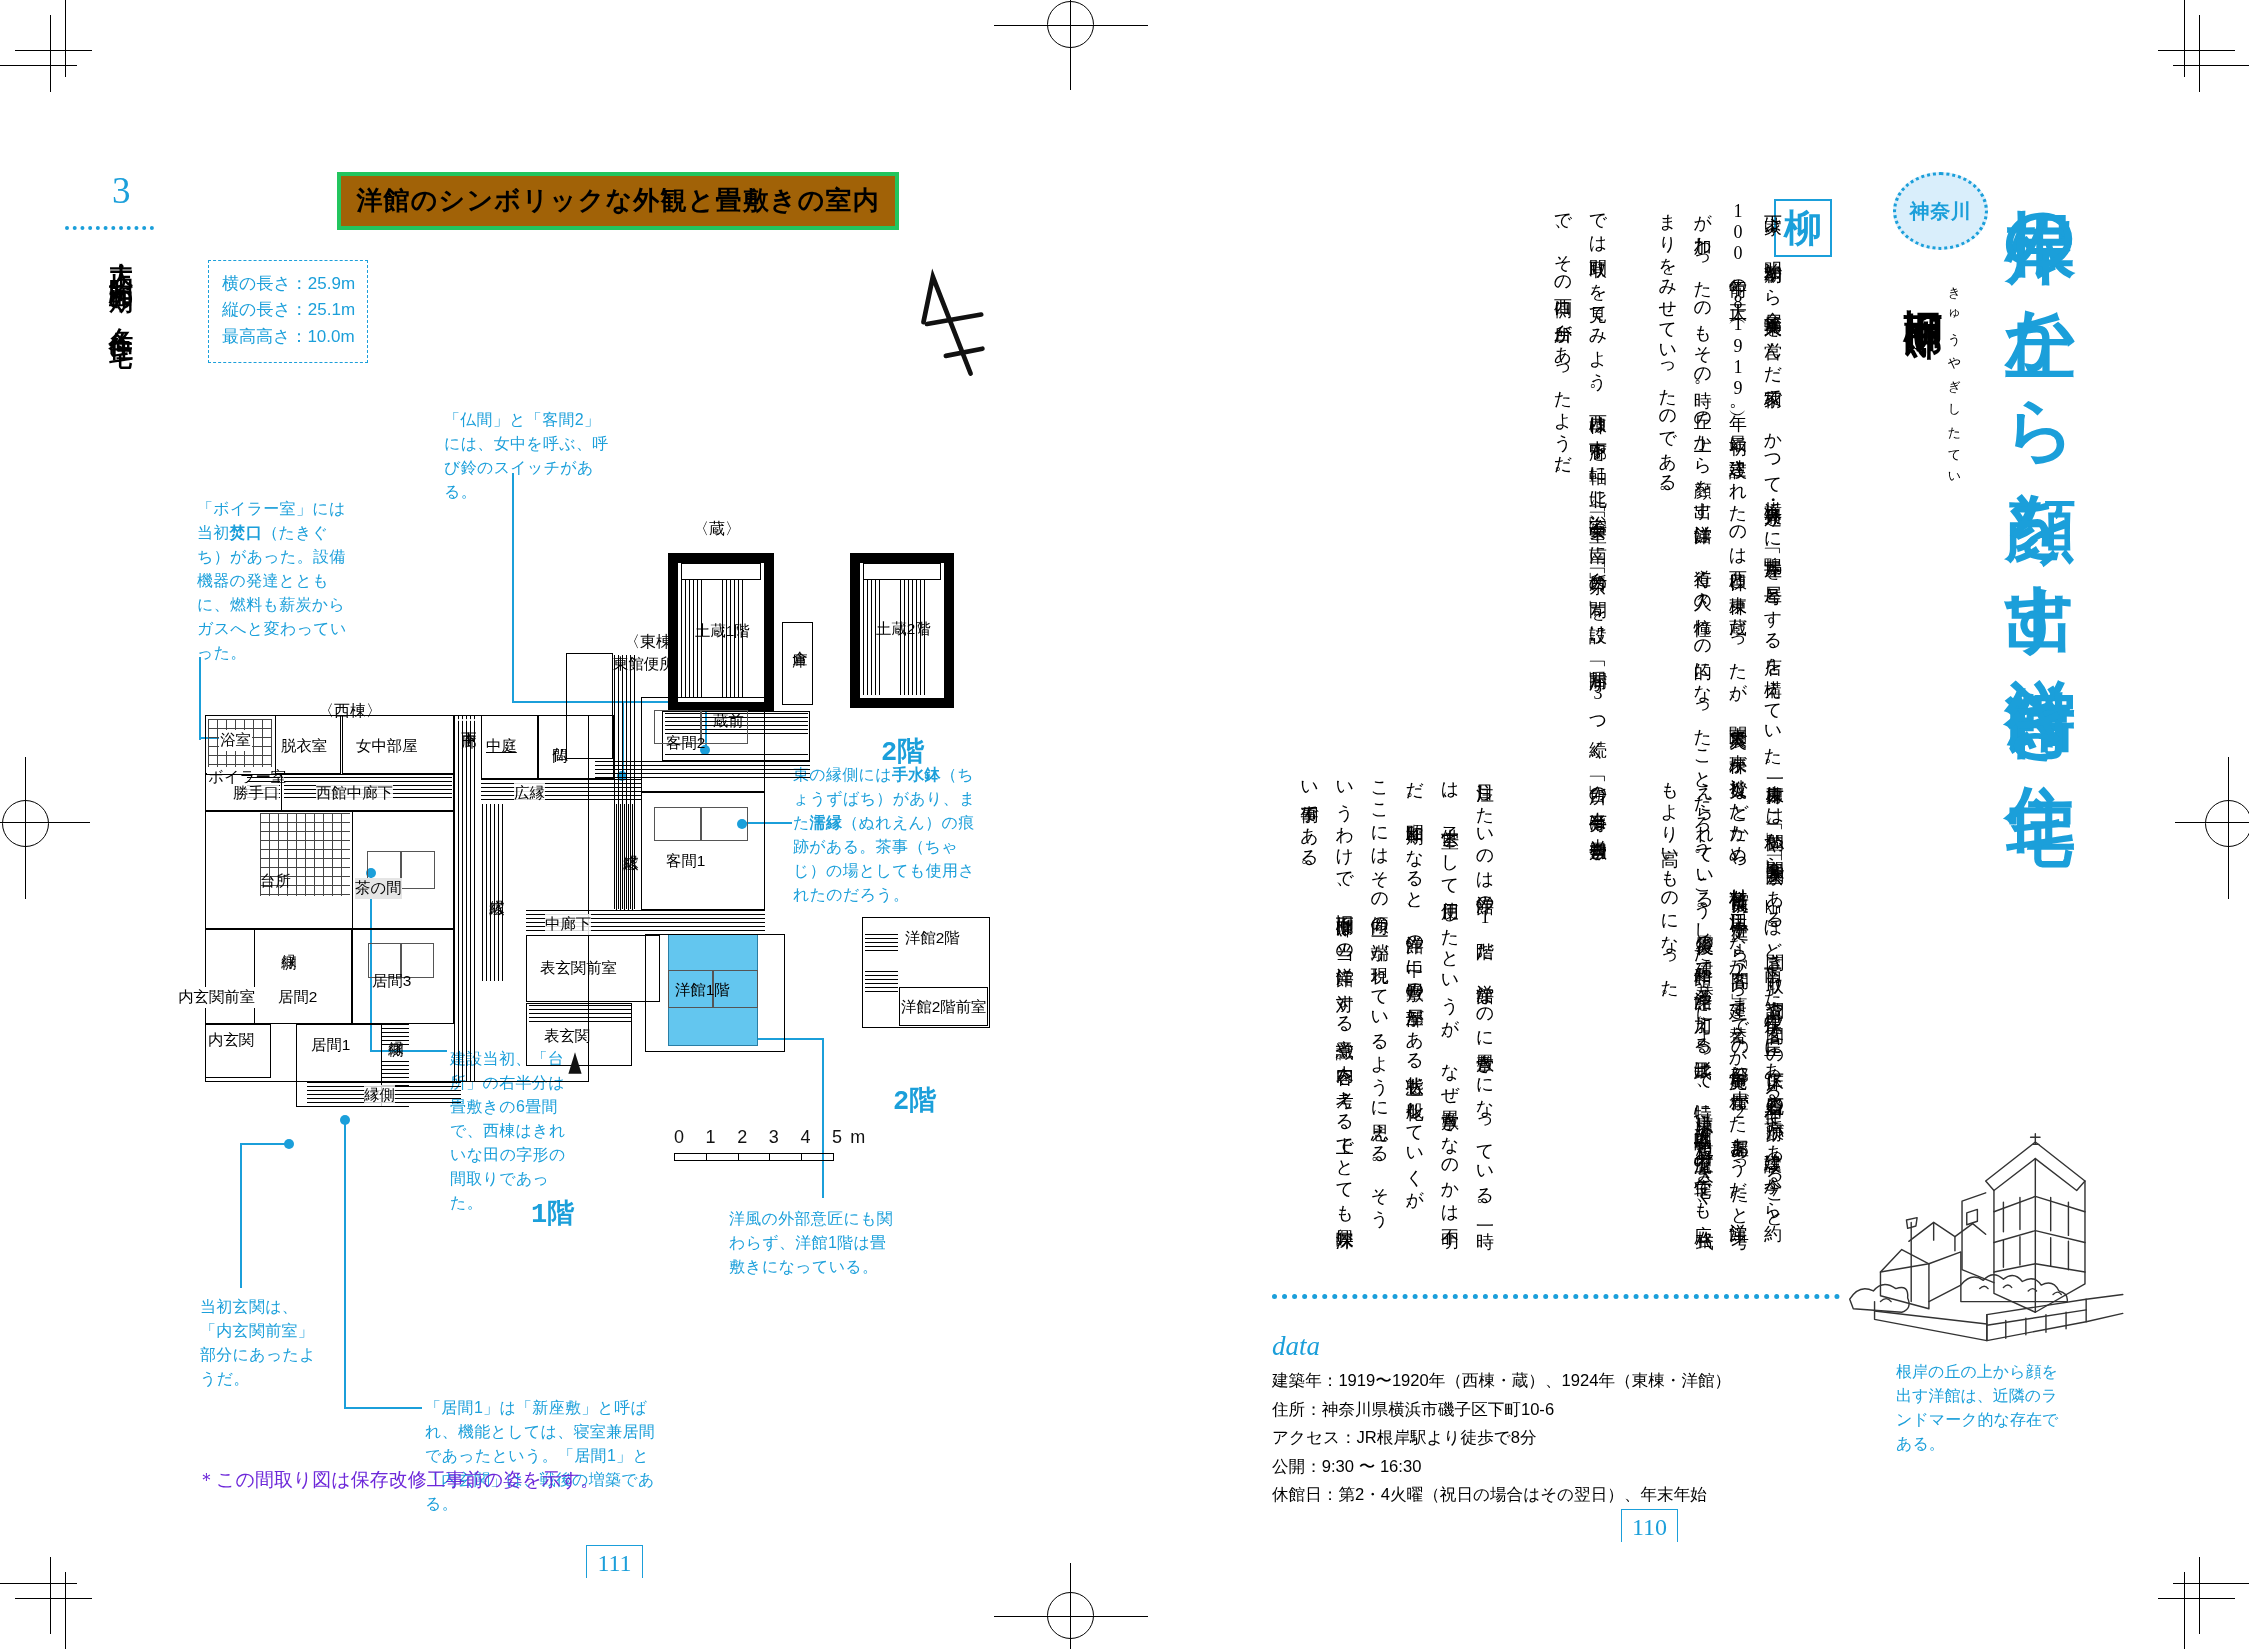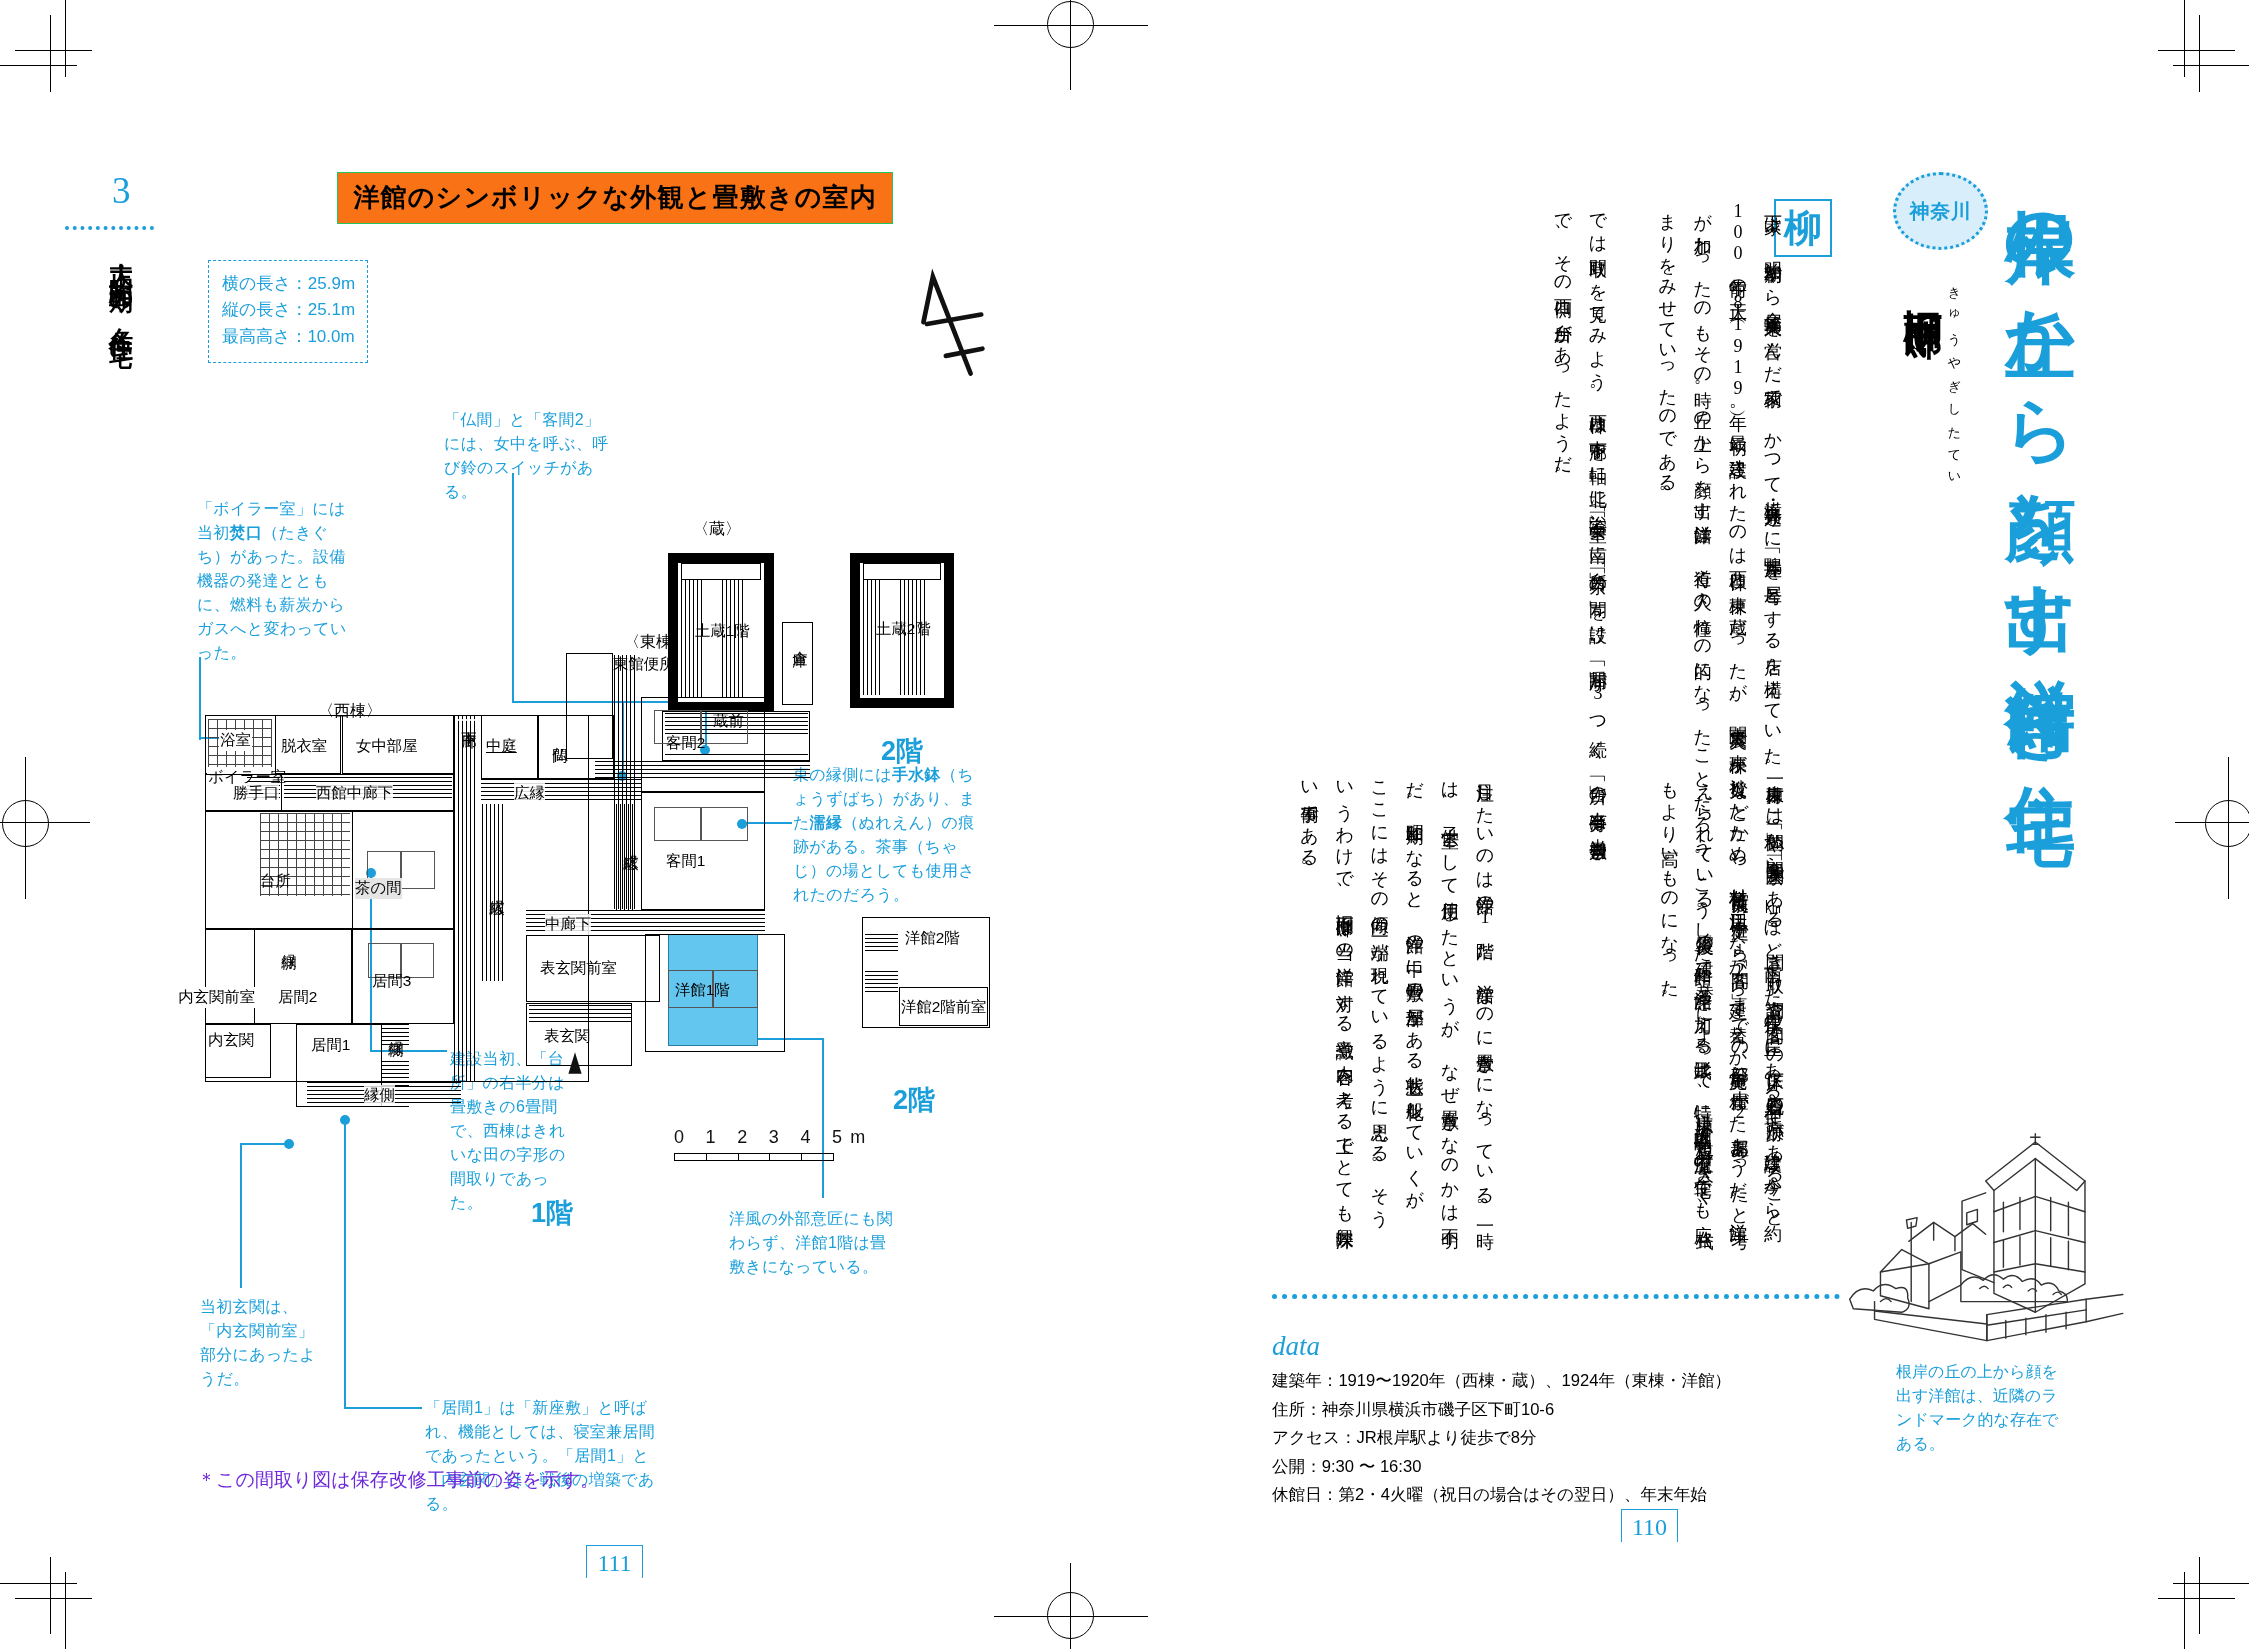--- a/index.html
+++ b/index.html
@@ -18,33 +18,33 @@
   
   
 
   
   .chapnum{font-family:"Liberation Serif","DejaVu Serif",serif;color:#1b9fda;
            font-size:37px;line-height:1;font-weight:400;}
   .chaprule{width:89px;border-top:4.1px dotted #1b9fda;}
   .chaptitle{writing-mode:vertical-rl;text-orientation:upright;
              font-weight:700;font-size:24px;letter-spacing:5.3px;color:#000;}
 
-  .headbar{border:1px solid #22c55e;background:#f97316;padding:6.5px 15.4px 8.3px;}
+  .headbar{border:4px solid #22c55e;background:#a16207;padding:6.5px 15.4px 8.3px;}
   .headbar .inner{font-weight:700;font-size:26px;letter-spacing:1.2px;color:#000;
                   white-space:nowrap;}
 
   .dimbox{border:1.8px dashed #1b9fda;padding:9.5px 12px 10.6px 13px;}
   .dimbox div{color:#1b9fda;font-size:17px;line-height:1.58;white-space:nowrap;}
 
   .callout{color:#1b9fda;font-size:16px;line-height:1.5;letter-spacing:0.3px;}
   .callout b{font-weight:700;}
   .leader{position:absolute;background:#1b9fda;}
   .dotend{position:absolute;width:10px;height:10px;border-radius:50%;background:#1b9fda;}
 
-  .floorlabel{color:#1b9fda;font-weight:700;font-size:27px;font-family:Liberation Sans, sans-serif;}
+  .floorlabel{color:#1b9fda;font-weight:700;font-size:27px;font-family:Liberation Mono, monospace;}
   .grouplabel{font-size:16px;color:#000;}
   .roomlabel{font-size:15.4px;color:#000;white-space:nowrap;}
   .roomlabel.v{writing-mode:vertical-rl;text-orientation:upright;letter-spacing:0.6px;}
   .footnote{font-size:19px;color:#6d28d9;}
   .pagenum{color:#1b9fda;font-size:24px;font-family:"Liberation Serif",serif;
            border-left:1.8px solid #1b9fda;border-right:1.8px solid #1b9fda;border-top:1.8px solid #1b9fda;
            width:57px;text-align:center;padding-top:3.5px;height:33px;box-sizing:border-box;}
 
   
   .scale-nums{font-size:18px;letter-spacing:8.3px;}

